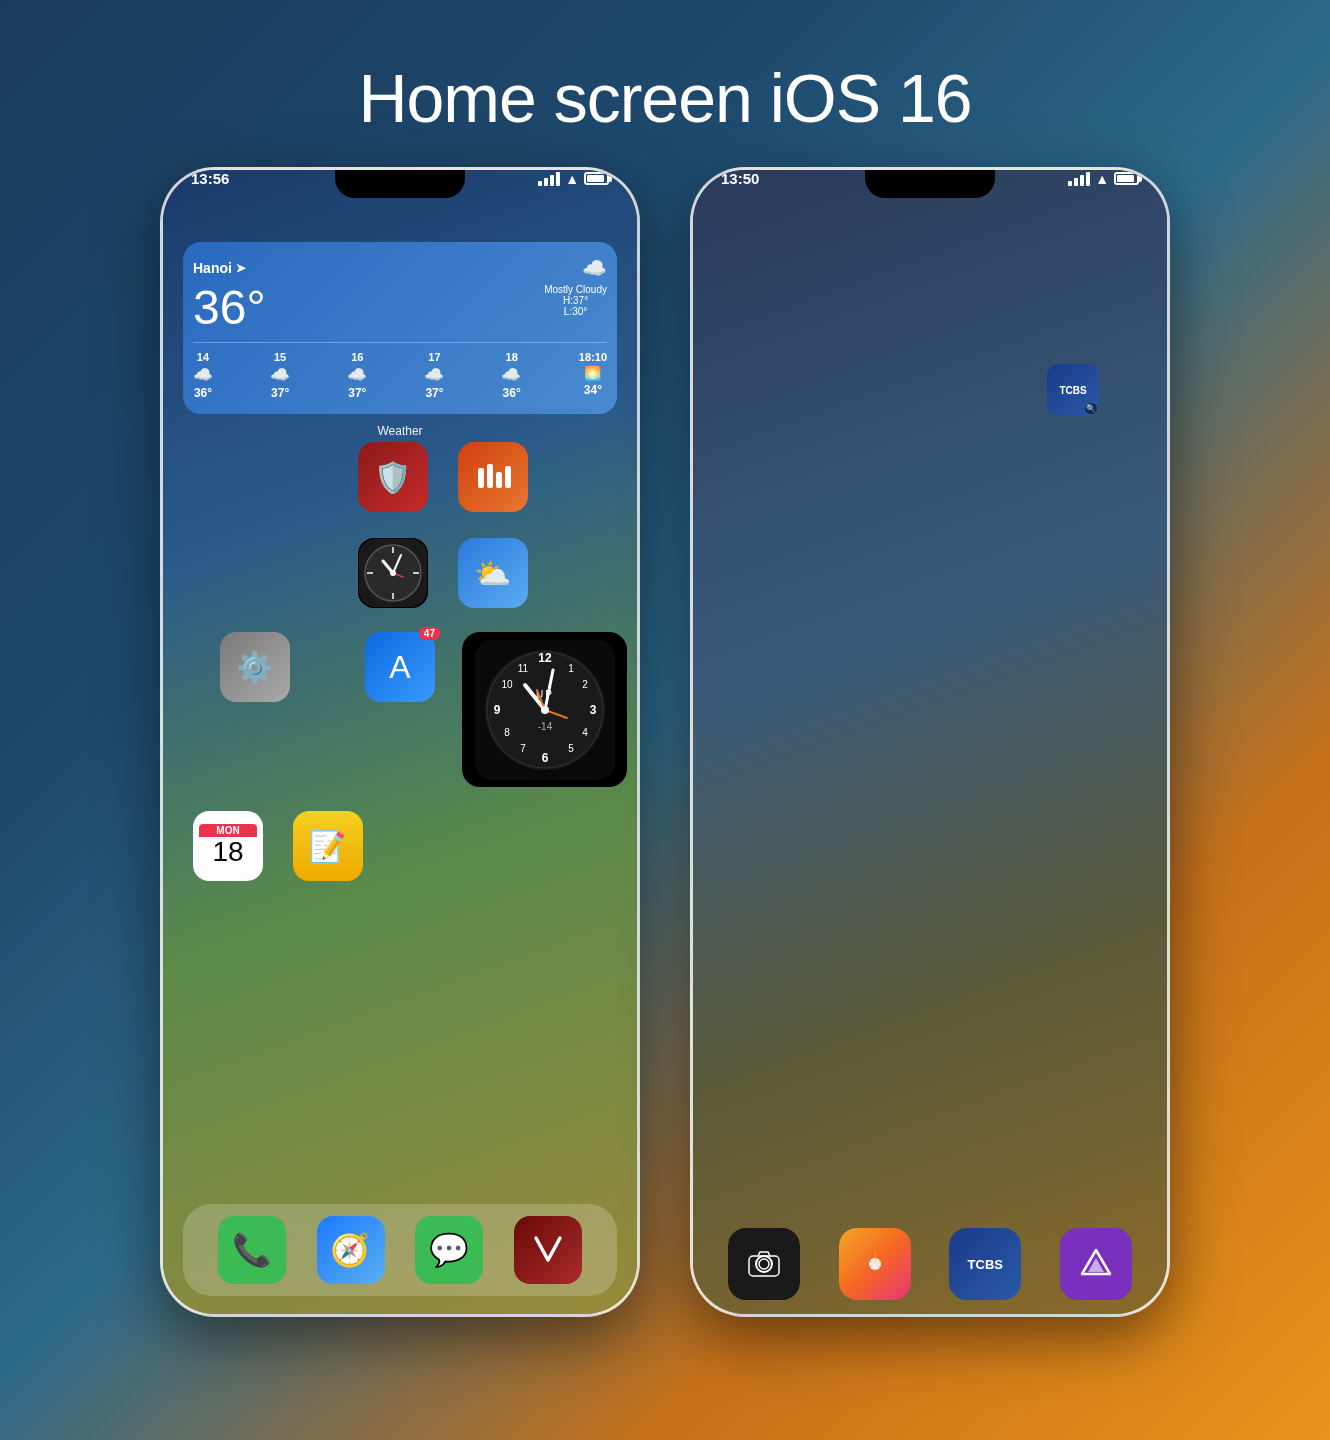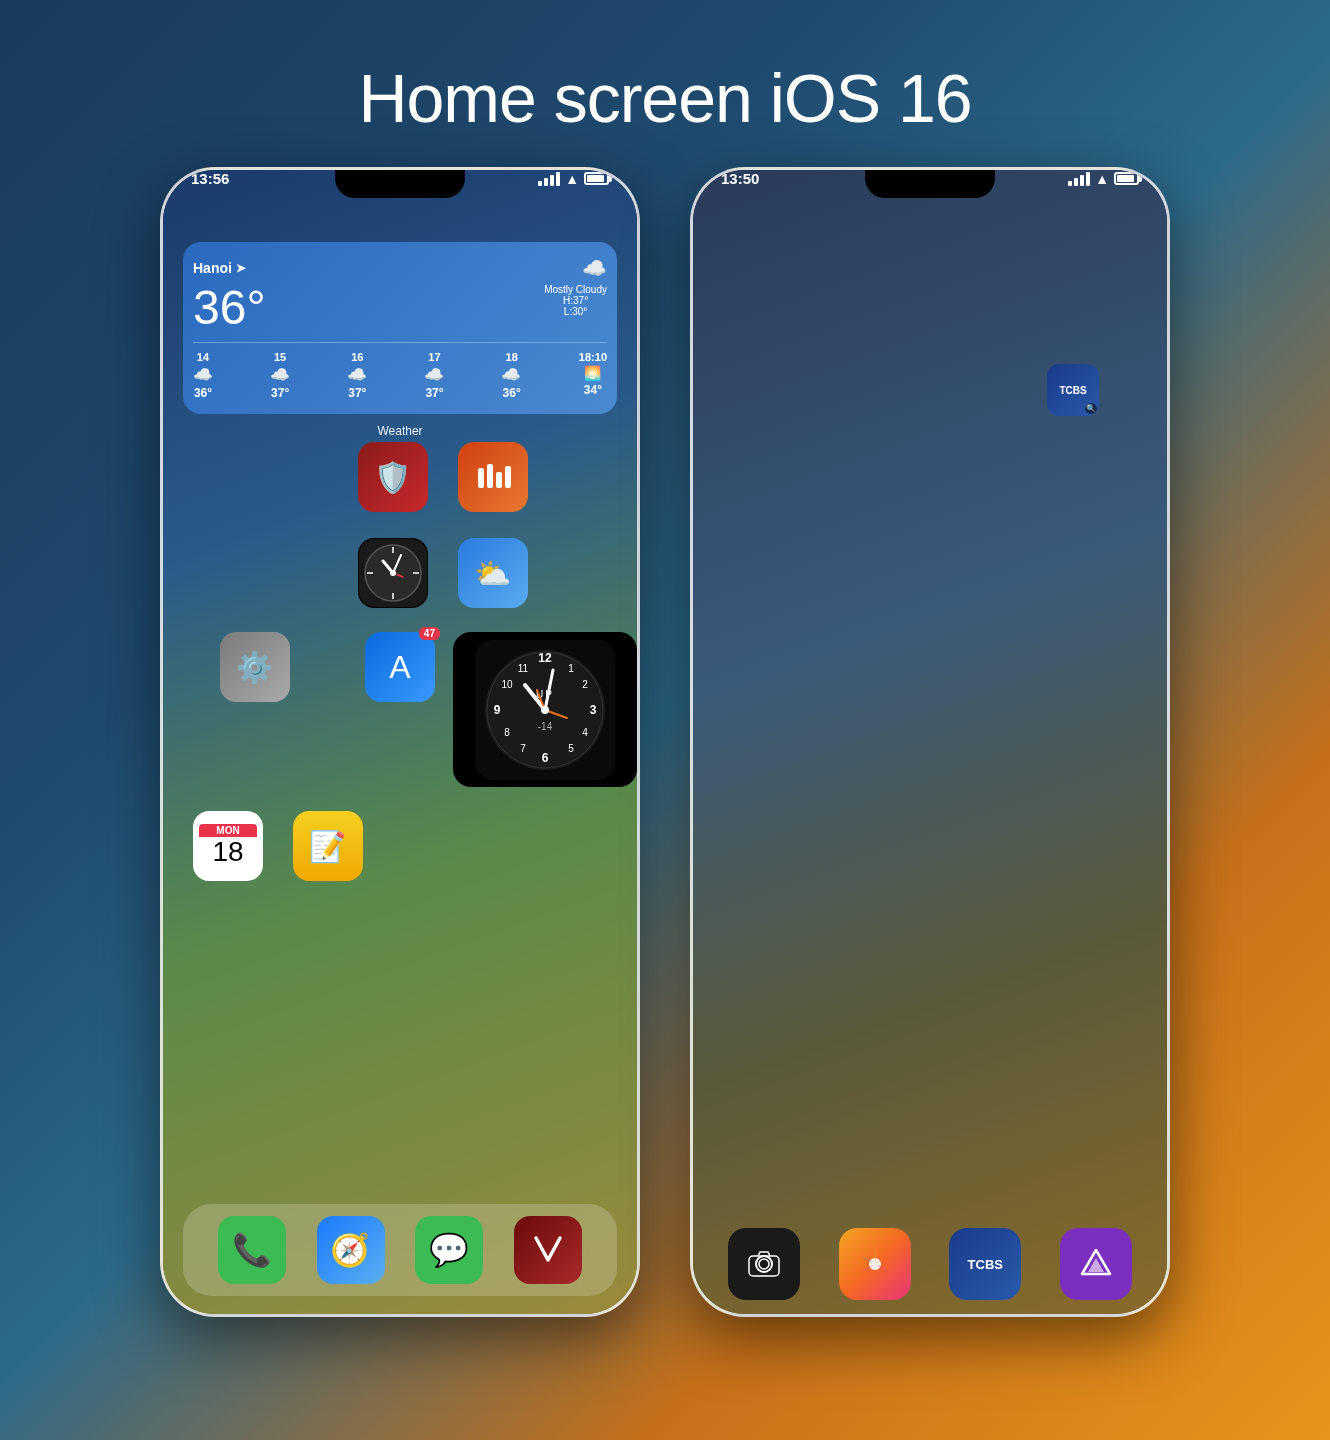--- a/index.html
+++ b/index.html
@@ -237,21 +237,21 @@
       flex-direction: column;
       gap: 10px;
       flex: 1;
     }
     .app-row-2 {
       display: flex;
       gap: 10px;
     }
     
     .clock-large-icon {
-      width: 184px;
+      width: 165px;
       height: 155px;
       background: #000;
       border-radius: 18px;
       display: flex;
       align-items: center;
       justify-content: center;
       position: relative;
     }
     
     .search-bar {

